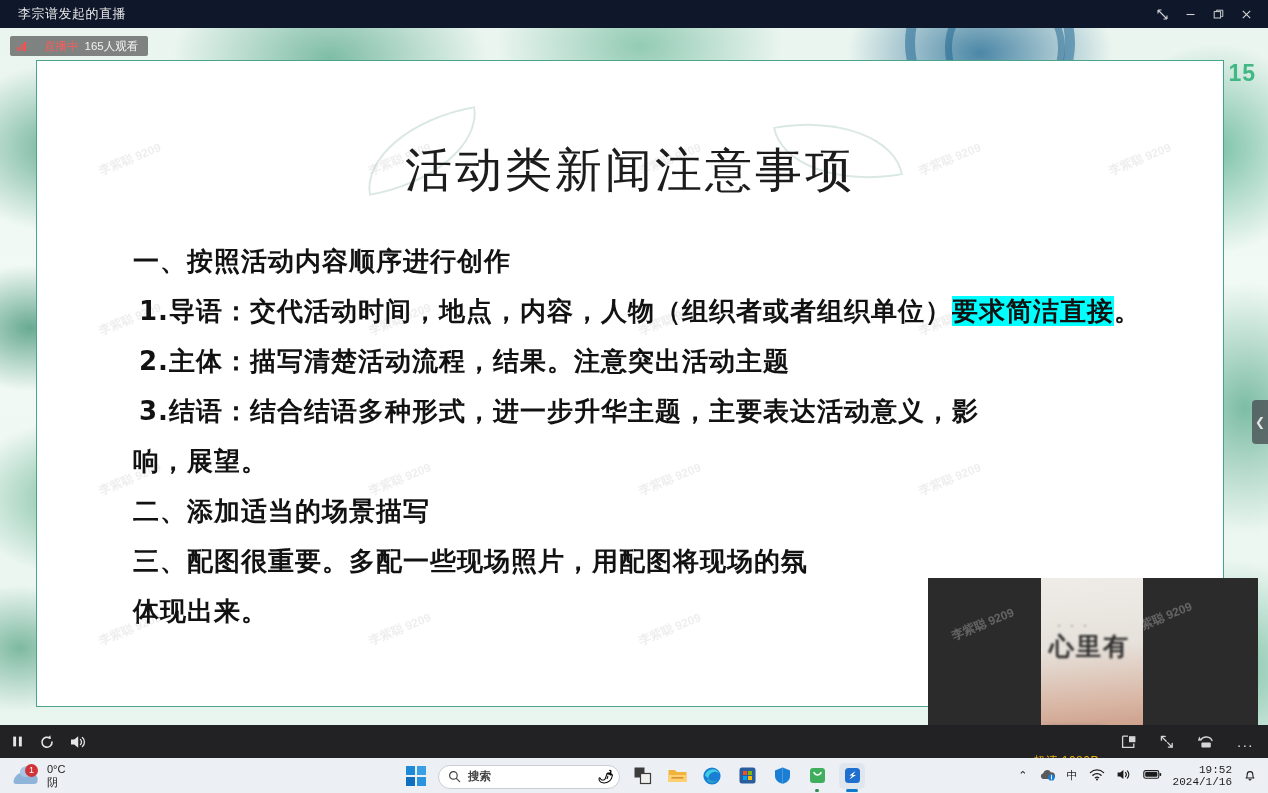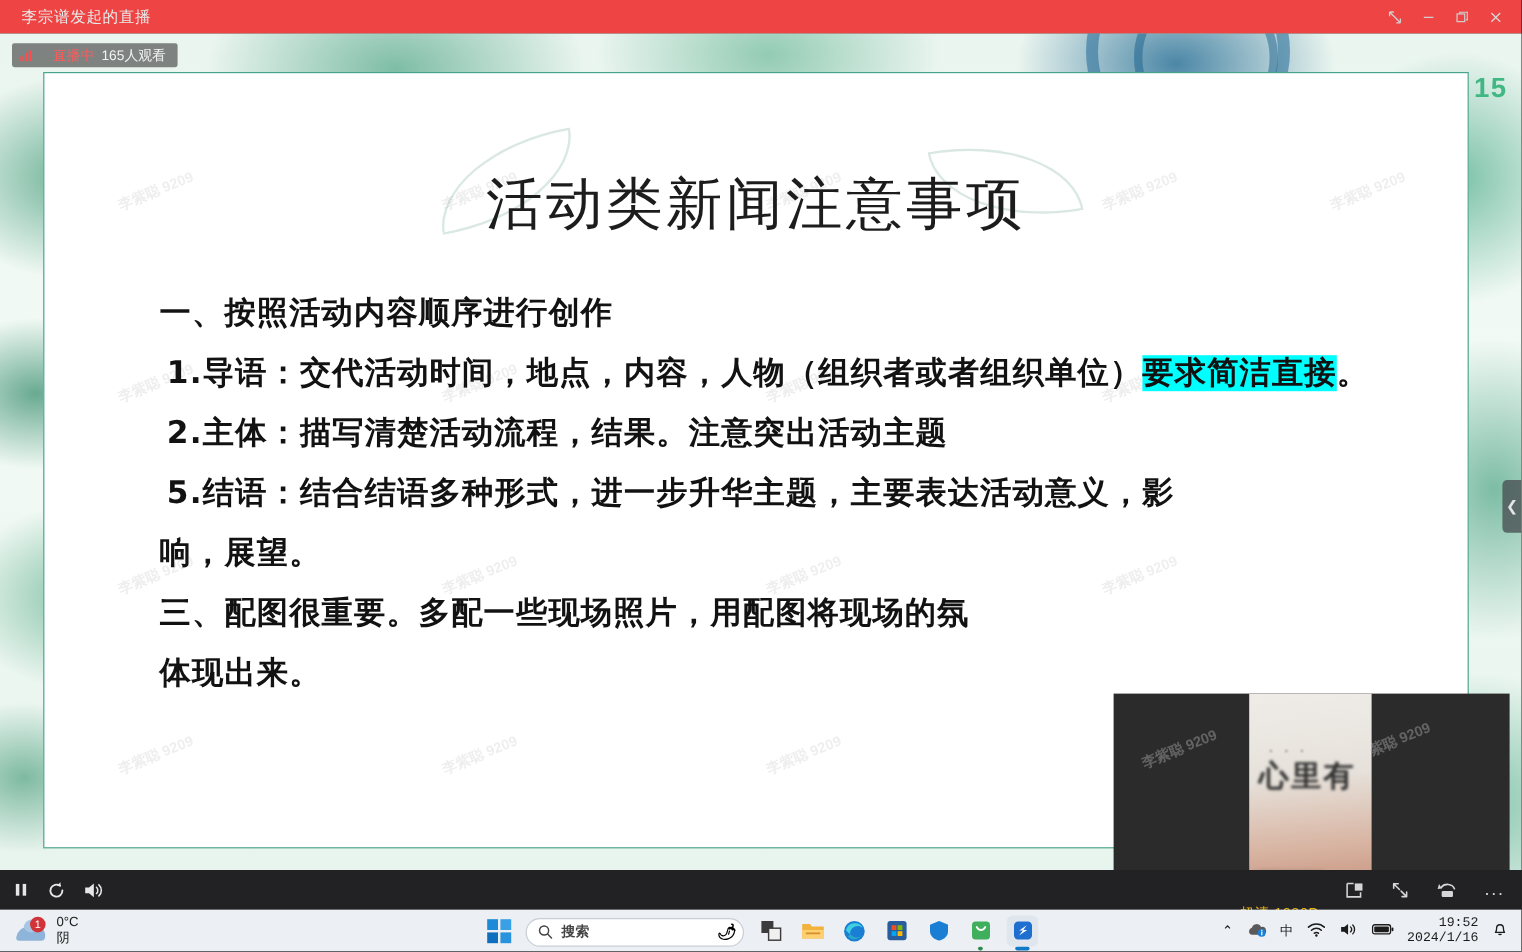--- a/index.html
+++ b/index.html
@@ -4,21 +4,21 @@
 <style>
   * { margin:0; padding:0; box-sizing:border-box; }
   html,body { width:1268px; height:793px; overflow:hidden; background:#000; }
   body { font-family:"Liberation Sans", sans-serif; }
 
   #app { position:relative; width:1268px; height:793px; }
 
   
   .titlebar {
     position:absolute; left:0; top:0; width:1268px; height:28px;
-    background:#ef4444; display:flex; align-items:center;
+    background:#0f172a; display:flex; align-items:center;
   }
   .titlebar-text {
     color:#e8e8e8; font-size:13px; margin-left:18px; letter-spacing:.5px;
   }
   .win-controls { margin-left:auto; display:flex; height:28px; }
   .win-btn {
     width:28px; height:28px; display:flex; align-items:center; justify-content:center;
     color:#cfcfcf;
   }
   .win-btn:last-child { margin-right:8px; }
@@ -265,22 +265,23 @@
 
       <div class="leaf-deco leaf-l"></div>
       <div class="leaf-deco leaf-r"></div>
 
       <div class="slide-title">活动类新闻注意事项</div>
 
       <div class="body-text">
         <p>一、按照活动内容顺序进行创作</p>
         <p class="indent"><span>1.导语：交代活动时间，地点，内容，人物（组织者或者组织单位）</span><span class="hl">要求简洁直接</span><span>。</span></p>
         <p class="indent">2.主体：描写清楚活动流程，结果。注意突出活动主题</p>
-        <p class="indent">5.结语：结合结语多种形式，进一步升华主题，主要表达活动意义，影</p>
+        <p class="indent">3.结语：结合结语多种形式，进一步升华主题，主要表达活动意义，影</p>
         <p>响，展望。</p>
+        <p>二、添加适当的场景描写</p>
         <p>三、配图很重要。多配一些现场照片，用配图将现场的氛</p>
         <p>体现出来。</p>
       </div>
     </div>
 
     <div class="pip">
       <div class="pip-video">
         <span class="pip-dots">···</span>
         <span class="pip-chars">心里有</span>
       </div>

